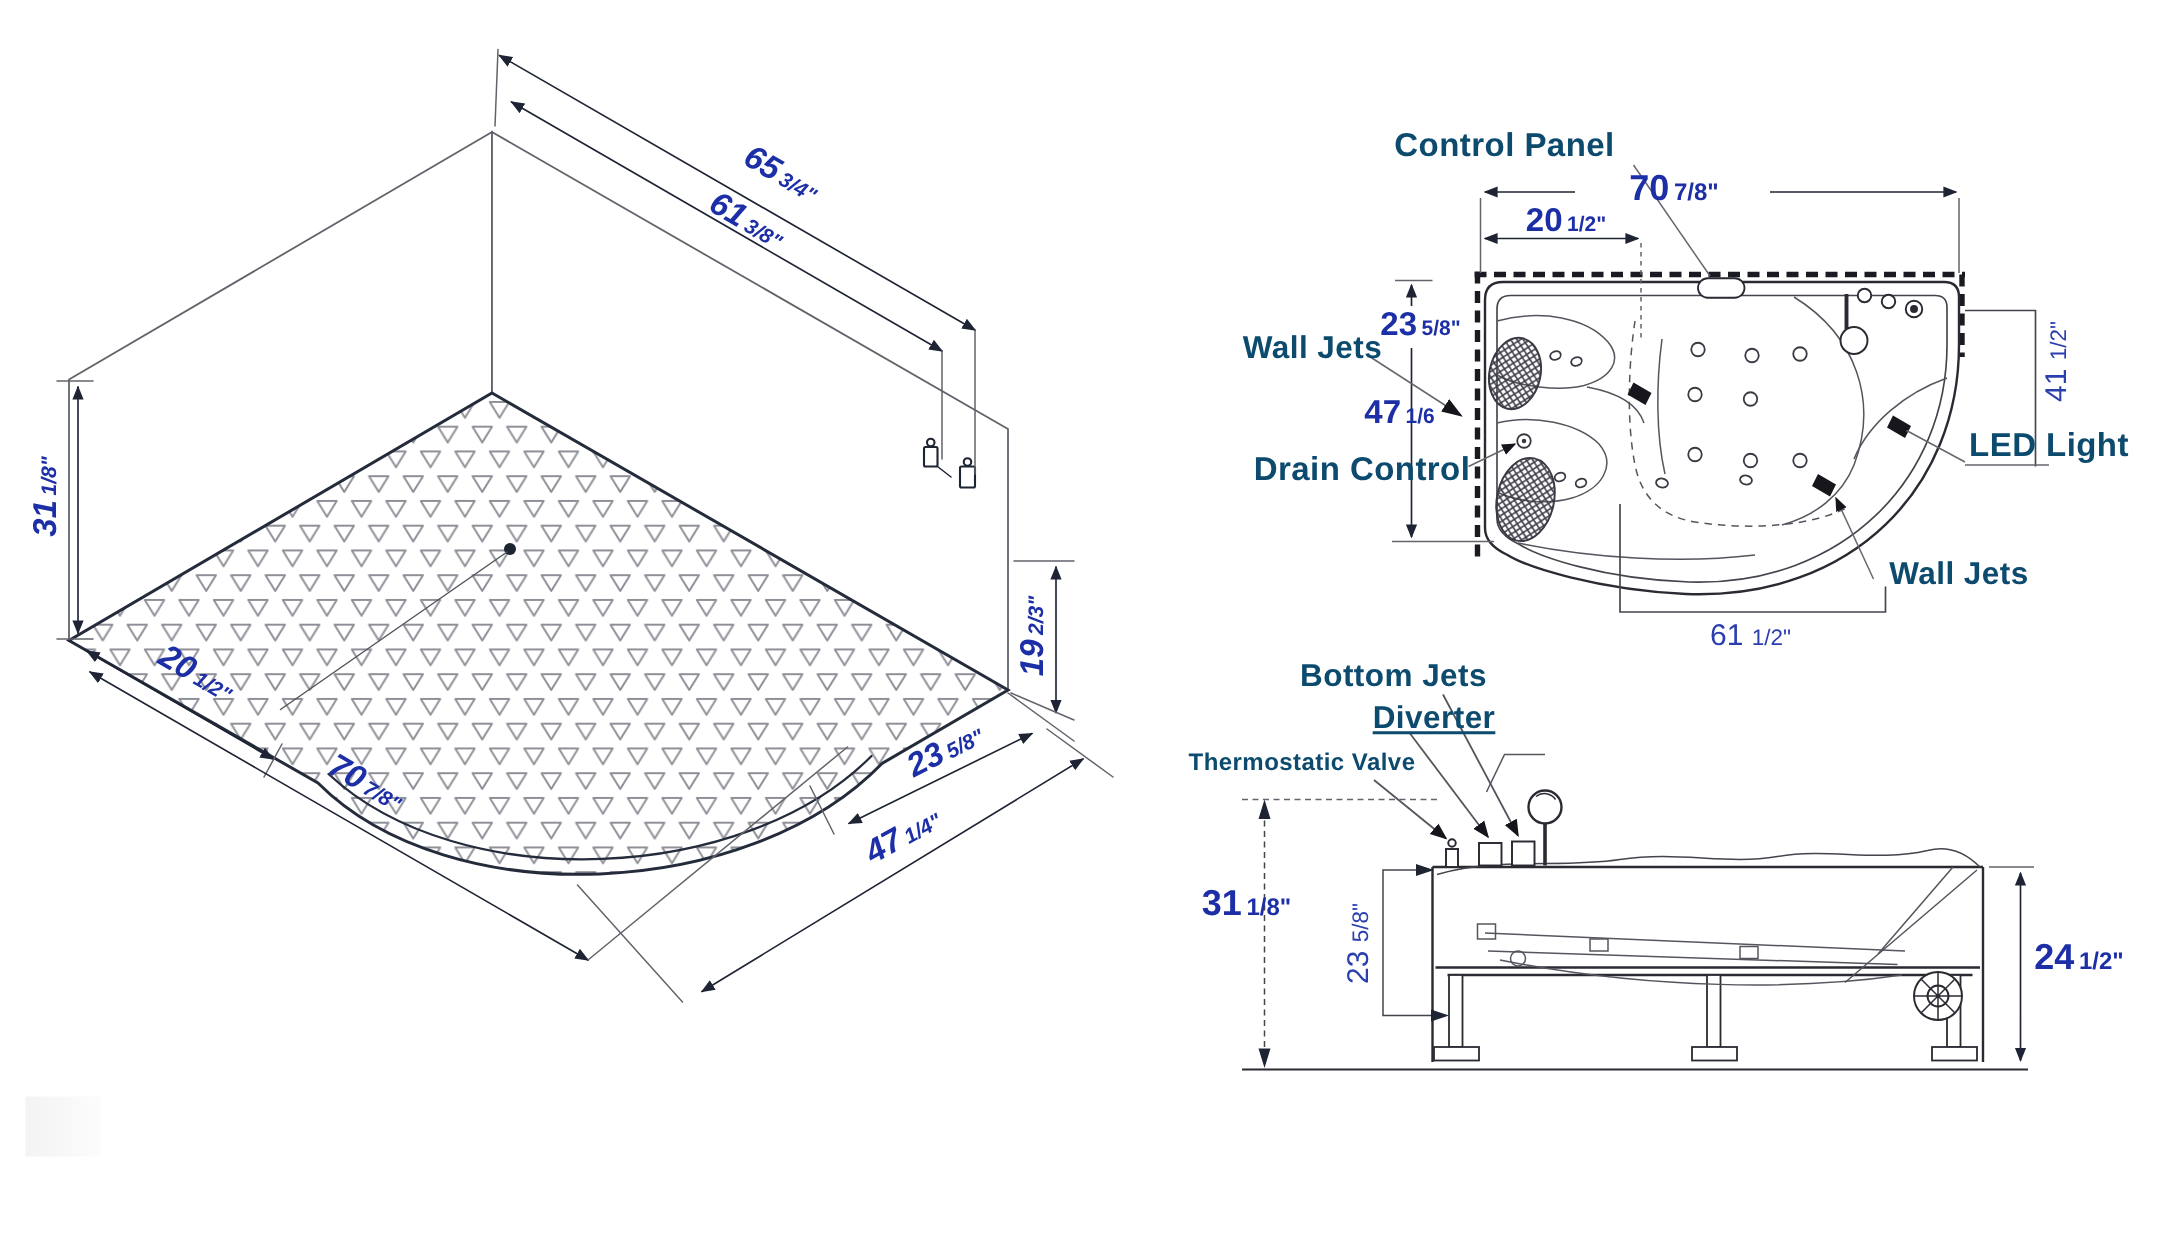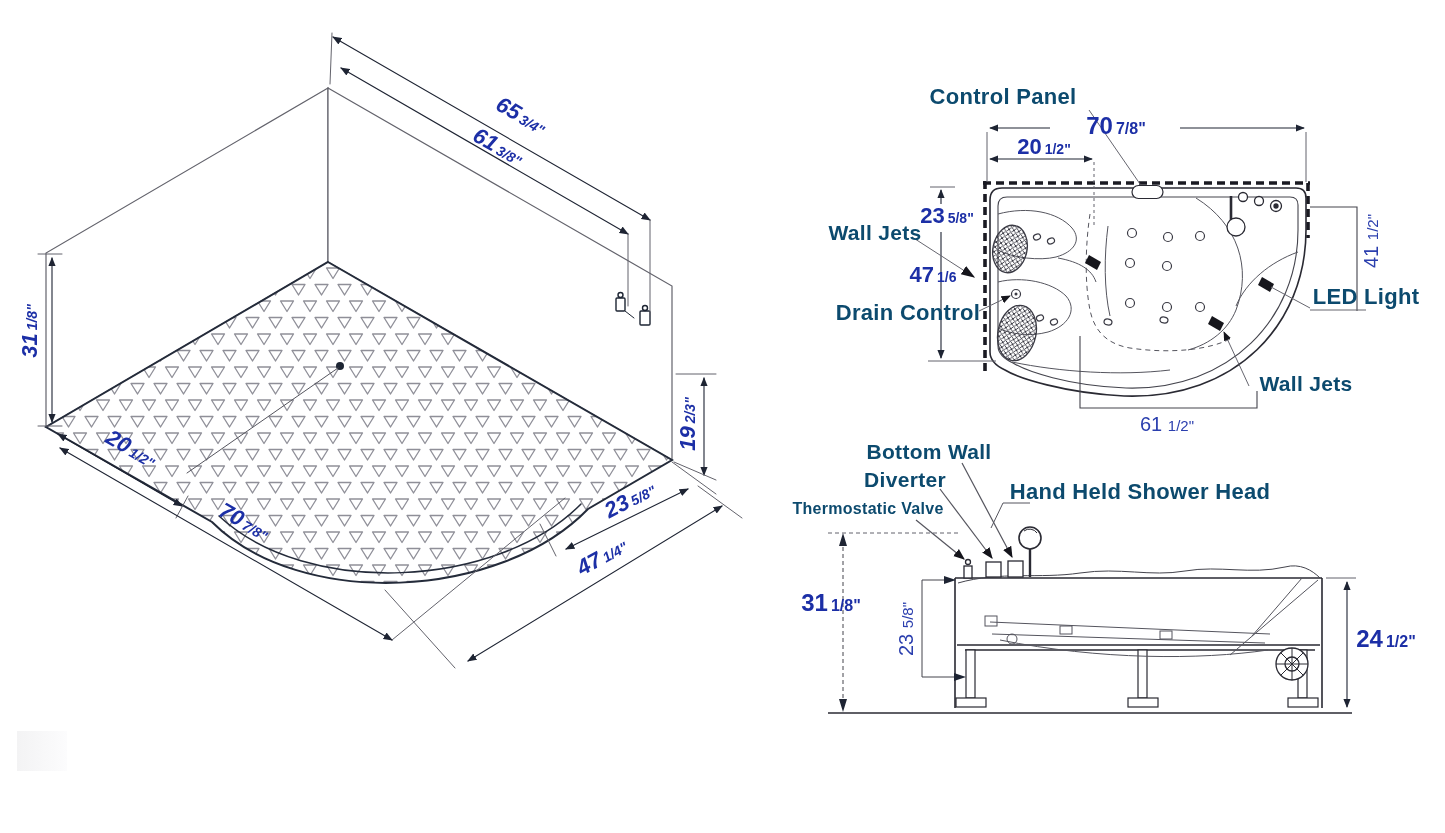--- a/index.html
+++ b/index.html
@@ -259,24 +259,23 @@
   <div class="t lbl" style="left:895px;top:313px;transform:translate(-50%,-50%);font-size:22px;margin-left:13px;">Drain Control</div>
   <div class="t lt" style="left:1371px;top:241px;transform:translate(-50%,-50%) rotate(-90deg);font-size:20px;">
     <span>41</span> <span style="font-size:15px;">1/2"</span>
   </div>
   <div class="t lbl" style="left:1366px;top:297px;transform:translate(-50%,-50%);font-size:22px;">LED Light</div>
   <div class="t lbl" style="left:1306px;top:383px;transform:translate(-50%,-50%);">Wall Jets</div>
   <div class="t lt" style="left:1167px;top:424px;transform:translate(-50%,-50%);font-size:20px;">
     <span>61</span> <span style="font-size:15px;">1/2"</span>
   </div>
 
-  <div class="t lbl" style="left:929px;top:451px;transform:translate(-50%,-50%);">Bottom Wall</div>
-  <div class="t lbl" style="left:905px;top:479px;transform:translate(-50%,-50%);">Diverter</div>
+  <div class="t lbl" style="left:929px;top:451px;transform:translate(-50%,-50%);">Bottom Jets</div>
+  <div class="t lbl" style="left:956px;top:479px;transform:translate(-50%,-50%);text-decoration:underline;">Diverter</div>
   <div class="t lbl" style="left:868px;top:509px;transform:translate(-50%,-50%);font-size:16px;">Thermostatic Valve</div>
-  <div class="t lbl" style="left:1140px;top:492px;transform:translate(-50%,-50%);font-size:22px;">Hand Held Shower Head</div>
   <div class="t up big" style="left:831px;top:603px;transform:translate(-50%,-50%);">
     <span class="n">31</span><span class="f">1/8"</span>
   </div>
   <div class="t lt" style="left:906px;top:629px;transform:translate(-50%,-50%) rotate(-90deg);font-size:20px;">
     <span>23</span> <span style="font-size:15px;">5/8"</span>
   </div>
   <div class="t up big" style="left:1386px;top:639px;transform:translate(-50%,-50%);">
     <span class="n">24</span><span class="f">1/2"</span>
   </div>
 

